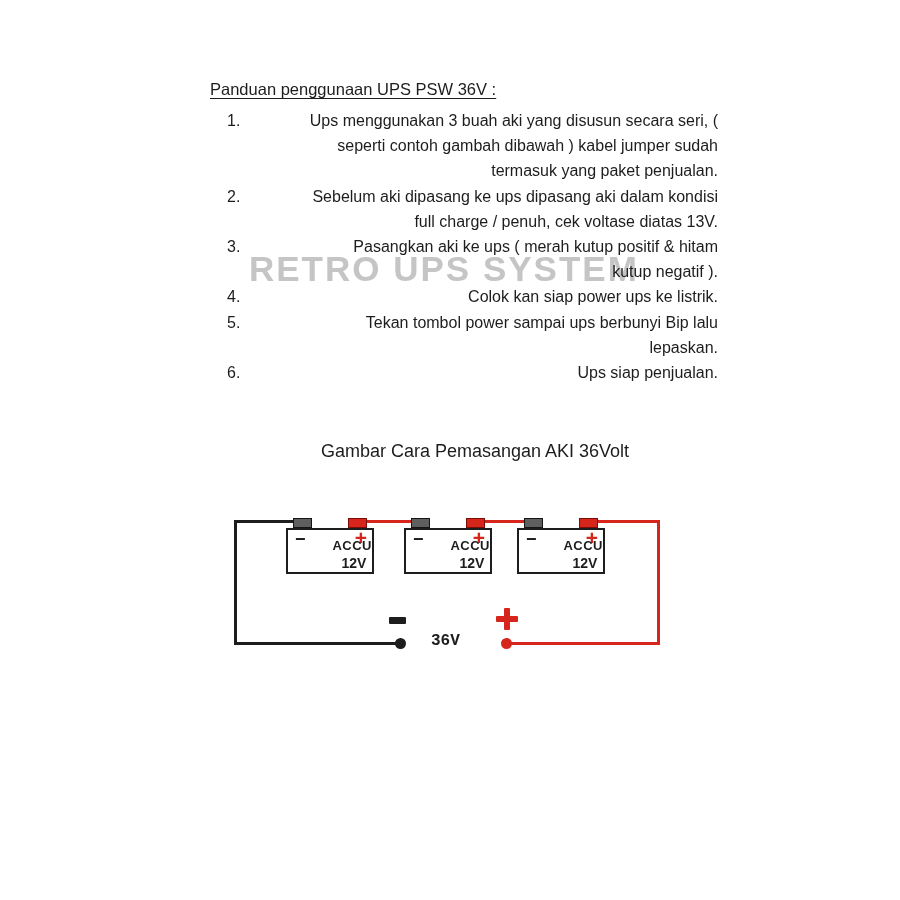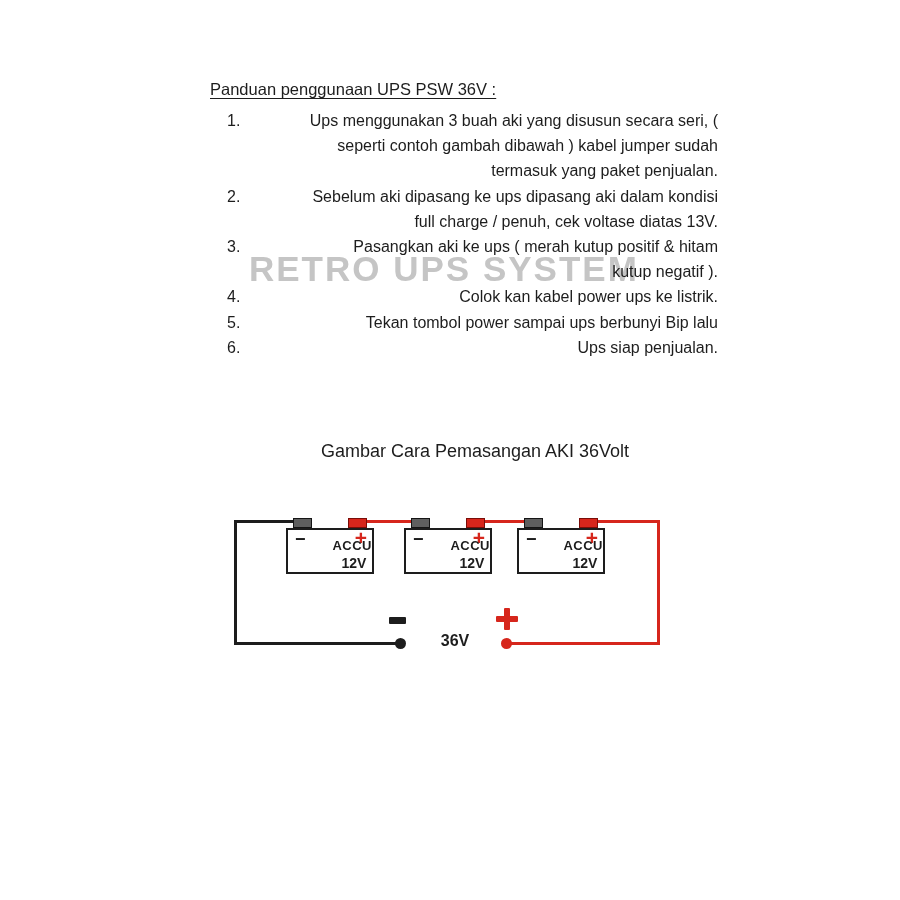--- a/index.html
+++ b/index.html
@@ -149,22 +149,21 @@
     width: 22px; height: 6px; background: var(--red); border-radius: 1px;
   }
   .out-plus .bar-v {
     position: absolute; left: 8px; top: 0;
     width: 6px; height: 22px; background: var(--red); border-radius: 1px;
   }
   .out-voltage {
     position: absolute;
     left: 431px; top: 632px;
     width: 48px;
-    text-align: center;
-    font-size: 16px; font-weight: bold;
+    font-size: 16px; font-weight: bold; font-family: Liberation Mono, monospace;
   }
 </style>
 </head>
 <body>
 
 <div class="page">
 
   <div class="doc-title">Panduan penggunaan UPS PSW 36V :</div>
 
   <div class="watermark">RETRO UPS SYSTEM</div>
@@ -191,28 +190,29 @@
     <span class="instr-num">3.</span>
     <div class="instr-lines">
           <div class="instr-line"> Pasangkan aki ke ups ( merah kutup positif &amp; hitam</div>
           <div class="instr-line">kutup negatif ).</div>
         </div>
   </div>
 
   <div class="instr-item">
     <span class="instr-num">4.</span>
     <div class="instr-lines">
-          <div class="instr-line">Colok kan kabel power ups ke listrik.</div>
+          <div class="instr-line">Colok kan siap power ups ke listrik.</div>
         </div>
   </div>
 
   <div class="instr-item">
     <span class="instr-num">5.</span>
     <div class="instr-lines">
           <div class="instr-line">Tekan tombol power sampai ups berbunyi Bip lalu</div>
+          <div class="instr-line">lepaskan.</div>
         </div>
   </div>
 
   <div class="instr-item">
     <span class="instr-num">6.</span>
     <div class="instr-lines">
           <div class="instr-line">Ups siap penjualan.</div>
         </div>
   </div>
 </div>

